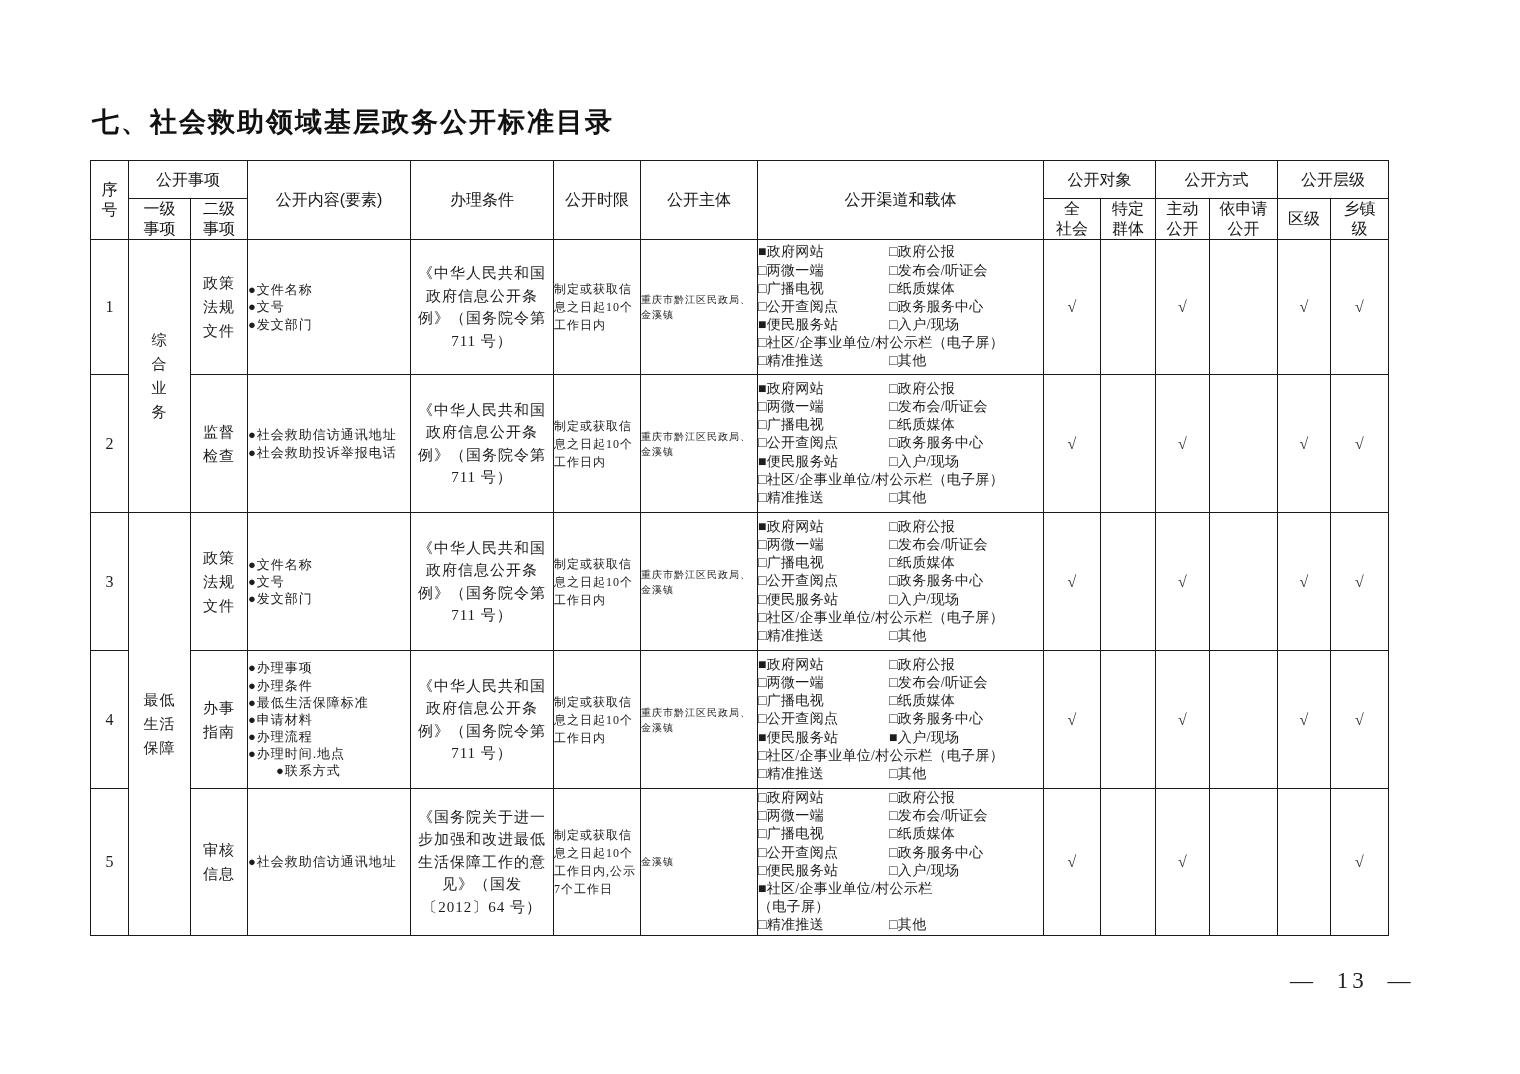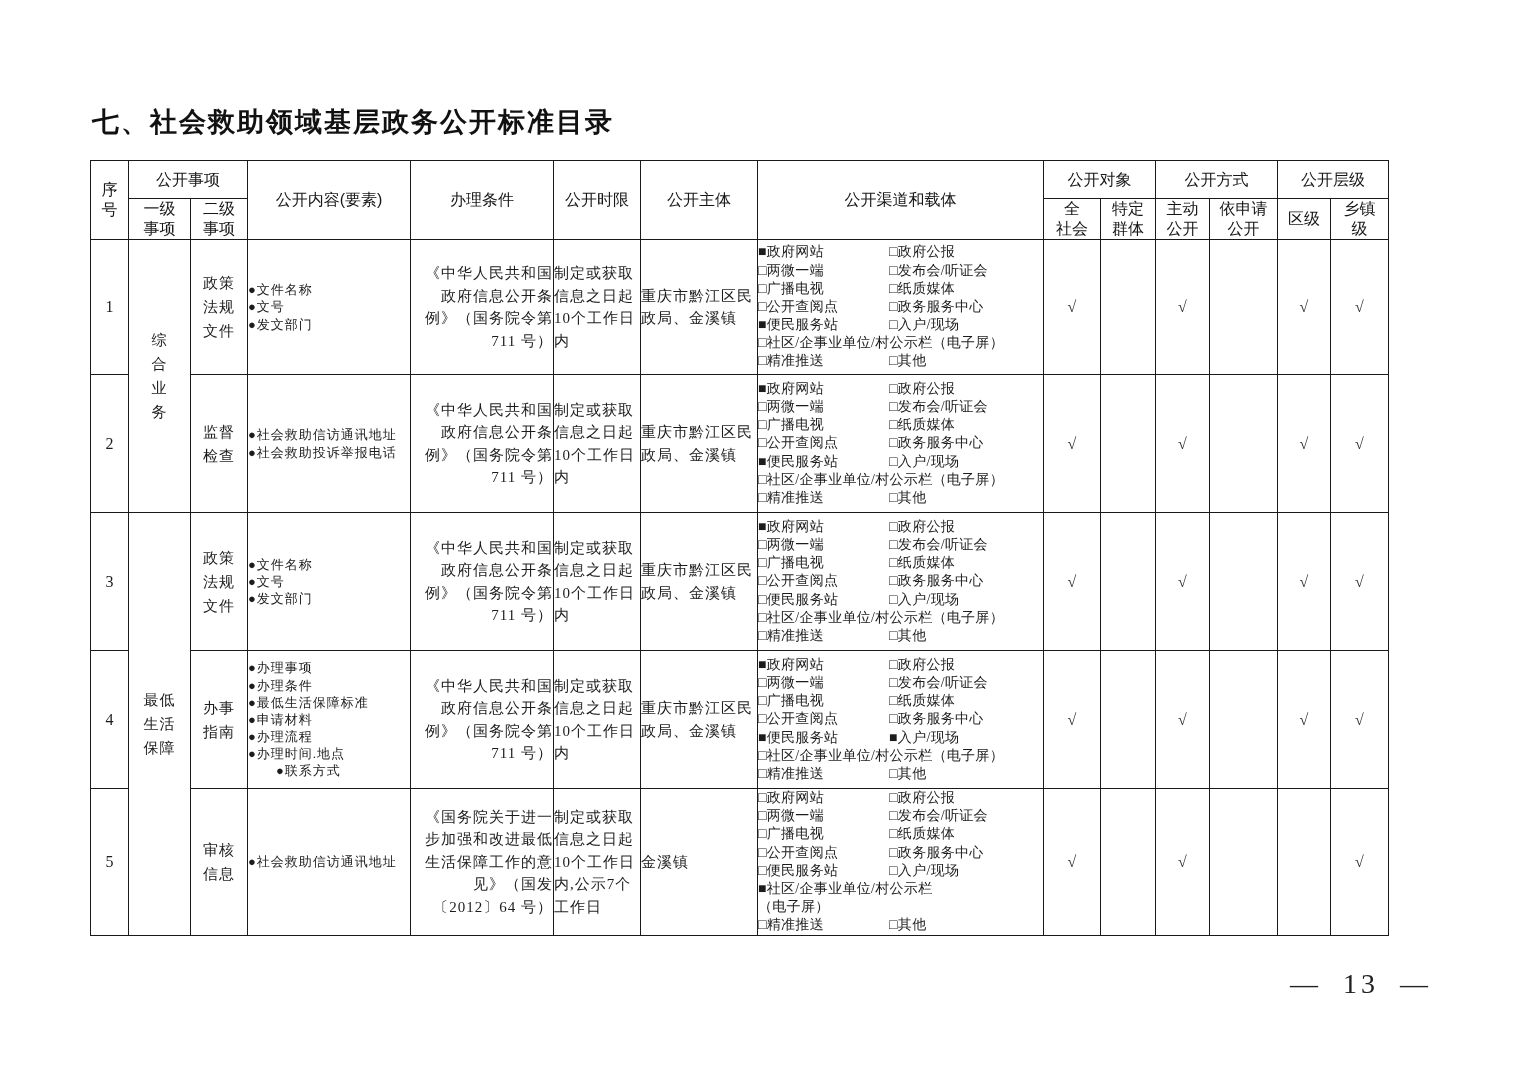--- a/index.html
+++ b/index.html
@@ -33,31 +33,31 @@
   tbody tr.r3{height:138px;}
   tbody tr.r4{height:138px;}
   tbody tr.r5{height:145px;}
   .td-serial{text-align:center;font-size:16px;}
   .vert{margin:0 auto;word-break:break-all;line-height:1.6;font-size:15px;
         text-align:center;letter-spacing:1px;}
   .vert.narrow{width:18px;}
   .vert.wide{width:36px;}
   .td-content{font-size:13px;letter-spacing:1px;padding:3px 2px 3px 8px;
               white-space:pre-line;line-height:1.32;text-align:left;}
-  .td-basis{font-size:15px;letter-spacing:1px;padding:3px 9px;line-height:1.5;text-align:right;}
-  .td-time{font-size:15px;letter-spacing:1px;padding:3px 6px;line-height:1.5;text-align:left;}
-  .td-subject{font-size:15px;letter-spacing:1px;padding:3px 8px;line-height:1.5;text-align:left;}
+  .td-basis{font-size:15px;letter-spacing:1px;padding:3px 9px;line-height:1.5;text-align:center;}
+  .td-time{font-size:12px;letter-spacing:1px;padding:3px 6px;line-height:1.5;text-align:left;}
+  .td-subject{font-size:10px;letter-spacing:1px;padding:3px 8px;line-height:1.5;text-align:left;}
   .td-channels{padding:2px 6px;margin-left:25px;}
   .channels{display:grid;grid-template-columns:46% 54%;}
   .channel-item{font-size:14px;line-height:1.3;white-space:pre-line;text-align:left;
                 letter-spacing:0.3px;}
   .channel-item.full{grid-column:1 / -1;}
   .td-check{text-align:center;font-size:16px;color:#333;}
   .page-number{
-    position:absolute;left:1290px;top:968px;font-size:28px;color:#222;
+    position:absolute;left:1290px;top:968px;font-size:23px;color:#222;
     letter-spacing:4px;word-spacing:10px;
   }
 </style>
 </head>
 <body>
 
 <h1 class="doc-title">七、社会救助领域基层政务公开标准目录</h1>
 
 <table class="catalog">
   <colgroup>

